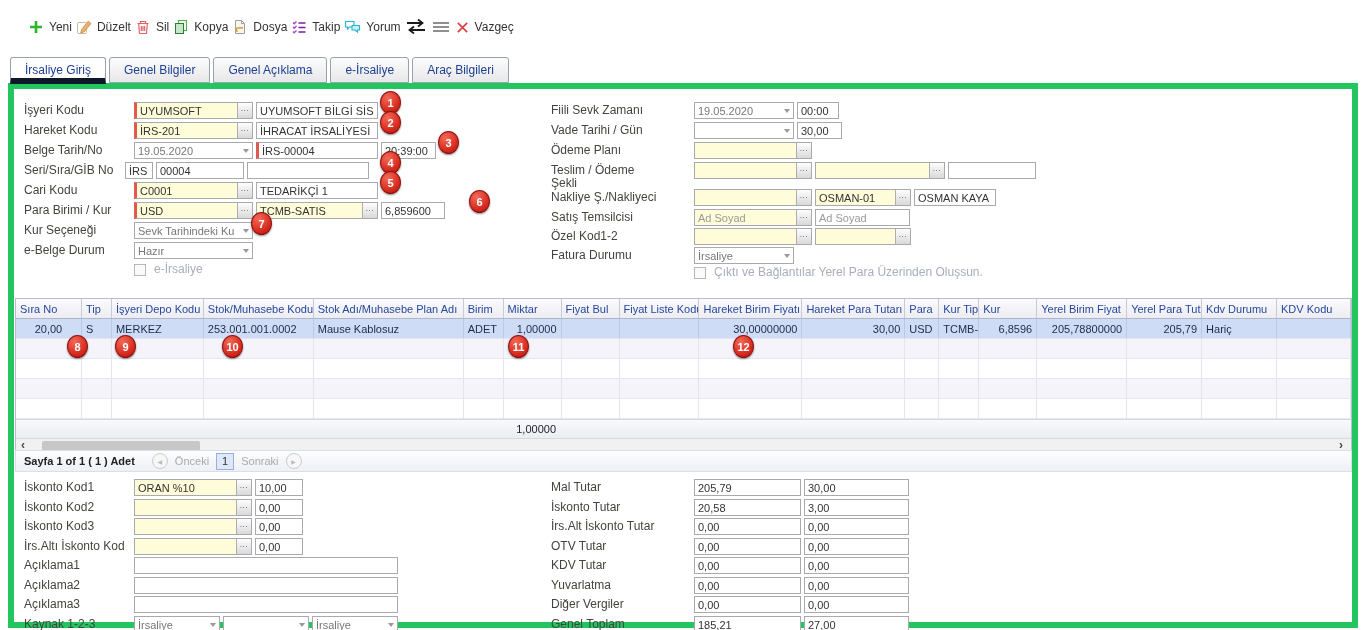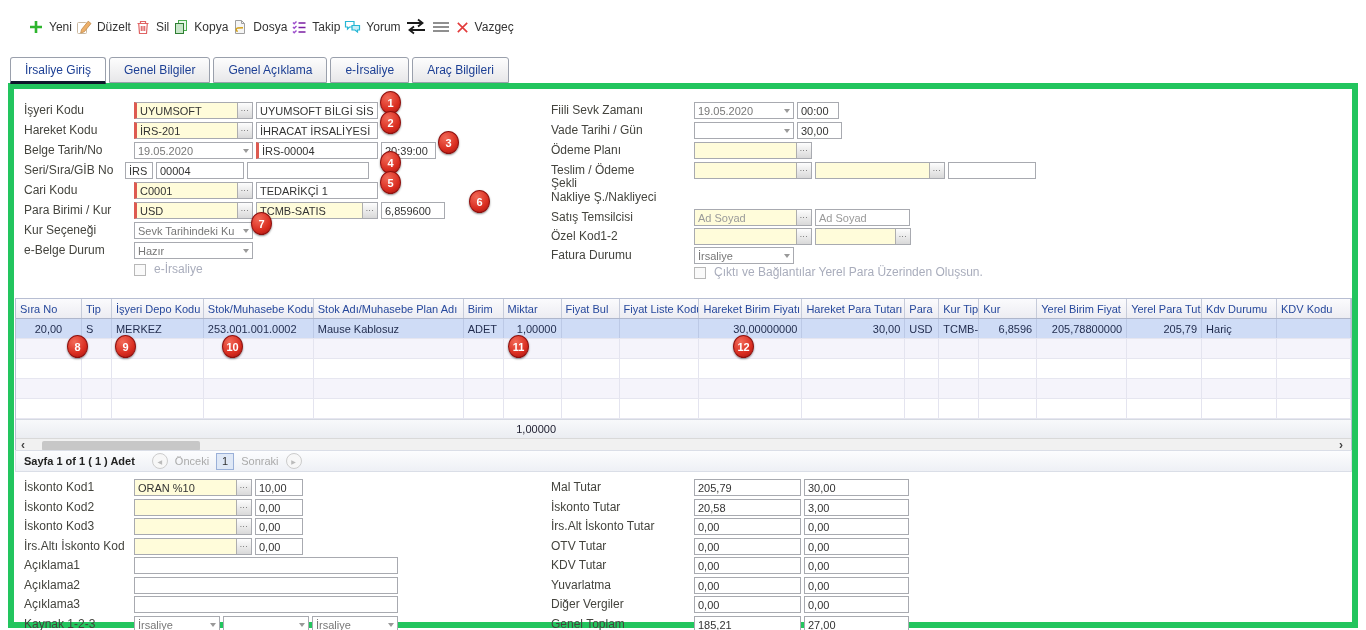--- a/index.html
+++ b/index.html
@@ -11,21 +11,21 @@
   .tb-left{display:flex;align-items:flex-end;gap:4px;padding-left:28px;}
   .tbtn{display:flex;align-items:center;gap:5px;cursor:pointer;}
   .tbtn span.tlabel{font-size:12px;color:#333;}
   .tb-right{position:absolute;right:10px;top:0;height:52px;display:flex;align-items:center;gap:15px;}
   .incele{background:#c6992e;color:#fff;border:none;font-size:12px;padding:4px 11px;border-radius:2px;font-family:"Liberation Sans",sans-serif;}
   .page-title{font-size:20px;color:#33415f;}
 
   
   .tabstrip{position:absolute;left:10px;top:57px;display:flex;gap:3px;z-index:3;}
   .tab{height:26px;line-height:25px;padding:0 14px;font-size:12px;color:#1c3f94;border:1px solid #9aa0ac;border-radius:3px 3px 0 0;background:linear-gradient(#fdfdfd,#e7e7e9);box-sizing:border-box;white-space:nowrap;}
-  .tab.active{background:#fff;height:27px;border-bottom:3px solid #0f172a;}
+  .tab.active{background:#fff;height:27px;border-bottom:6px solid #0f172a;}
 
   
   .panel{position:absolute;left:8px;top:83px;width:1350px;height:545px;border:6px solid #22c55e;background:#fff;box-sizing:border-box;}
 
   
   .frow{position:absolute;left:0;width:100%;height:18px;}
   .flabel{position:absolute;top:2px;font-size:12px;color:#44443e;line-height:1.12;}
   .ffields{position:absolute;top:0;display:flex;gap:3px;align-items:flex-start;}
   .fld{box-sizing:border-box;height:17px;border:1px solid #a8aab0;background:#fff;display:flex;align-items:center;font-size:11px;color:#333;overflow:hidden;white-space:nowrap;flex:0 0 auto;}
   .fld.yellow{background:#fffcda;}
@@ -300,20 +300,33 @@
               <span class="fval"></span>
               <span class="lbtn">···</span>
             </div>
             <div class="fld" style="width: 88px;">
               <span class="fval"></span>
             </div>
           </div>
         </div>
         <div class="frow" style="top: 100px;">
           <div class="flabel" style="left: 537px; width: 140px;">Nakliye Ş./Nakliyeci</div>
+          <div class="ffields" style="left: 680px;">
+            <div class="fld yellow" style="width: 118px;">
+              <span class="fval"></span>
+              <span class="lbtn">···</span>
+            </div>
+            <div class="fld yellow" style="width: 96px;">
+              <span class="fval">OSMAN-01</span>
+              <span class="lbtn">···</span>
+            </div>
+            <div class="fld" style="width: 82px;">
+              <span class="fval">OSMAN KAYA</span>
+            </div>
+          </div>
         </div>
         <div class="frow" style="top: 120px;">
           <div class="flabel" style="left: 537px; width: 140px;">Satış Temsilcisi</div>
           <div class="ffields" style="left: 680px;">
             <div class="fld yellow" style="width: 118px;">
               <span class="fval dim">Ad Soyad</span>
               <span class="lbtn">···</span>
             </div>
             <div class="fld" style="width: 95px;">
               <span class="fval dim">Ad Soyad</span>

